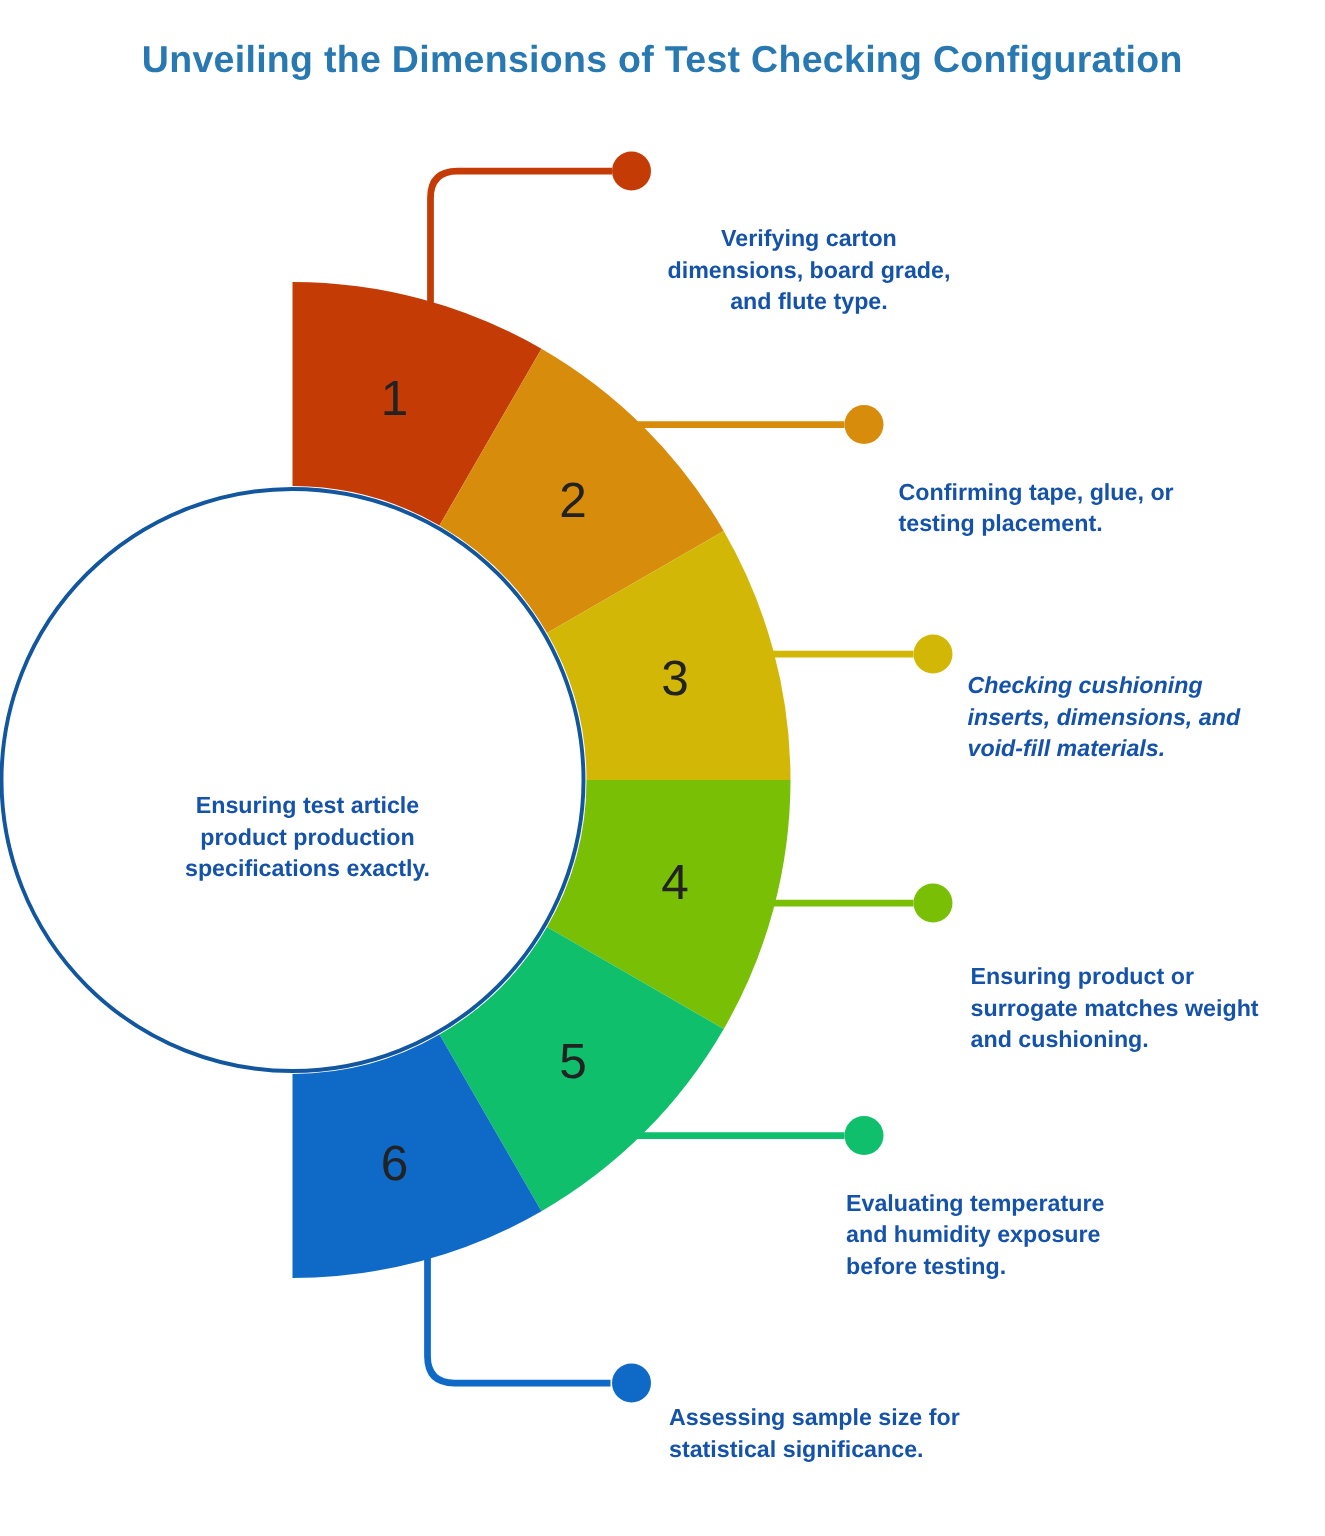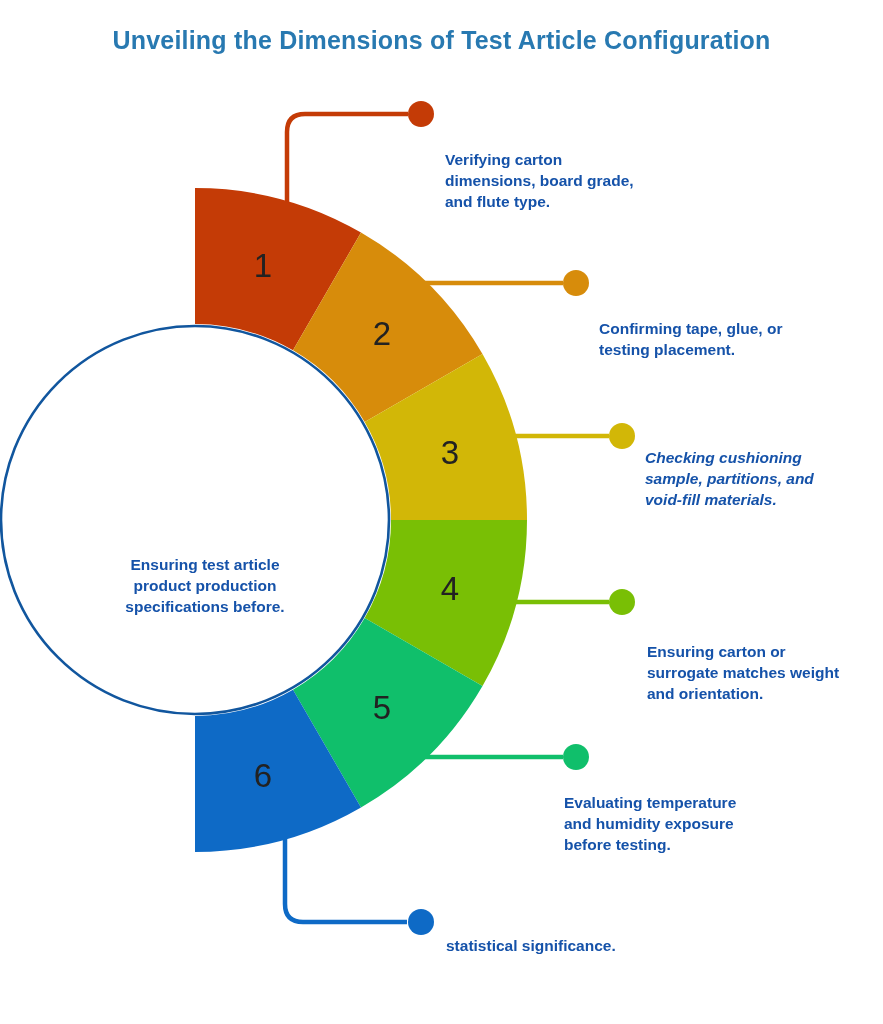--- a/index.html
+++ b/index.html
@@ -43,29 +43,28 @@
   }
   .center-text{
     position:absolute;
     left:75px;top:527px;
     width:260px;
     text-align:center;
     font-size:15.5px;
     font-weight:bold;
     line-height:21px;
     color:#1552a9;
-    margin-top:27px;
   }
 </style>
 </head>
 <body>
 
 <div class="canvas">
 
-  <h1 class="page-title">Unveiling the Dimensions of Test Article Configuration</h1>
+  <h1 class="page-title">Unveiling the Dimensions of Test Checking Configuration</h1>
 
   <svg class="chart" width="883" height="1024" viewBox="0 0 883 1024">
 
     <circle class="center-ring" cx="195" cy="520" r="194"></circle>
 
     <g>
       <path class="connector" d="M287,205 L287,132 Q287,114 305,114 L408,114" stroke="#c43b06"></path>
       <circle cx="421" cy="114" r="13" fill="#c43b06"></circle>
     </g>
     <g>
@@ -100,49 +99,50 @@
     <text class="seg-num" x="382" y="333" text-anchor="middle" dominant-baseline="central">2</text>
     <text class="seg-num" x="450" y="452" text-anchor="middle" dominant-baseline="central">3</text>
     <text class="seg-num" x="450" y="588" text-anchor="middle" dominant-baseline="central">4</text>
     <text class="seg-num" x="382" y="707" text-anchor="middle" dominant-baseline="central">5</text>
     <text class="seg-num" x="263" y="775" text-anchor="middle" dominant-baseline="central">6</text>
   </svg>
 
   <div class="center-text">
     <div>Ensuring test article</div>
     <div>product production</div>
-    <div>specifications before.</div>
+    <div>specifications exactly.</div>
   </div>
 
-  <div class="callout" style="left:445px;top:149px;">
+  <div class="callout" style="left:445px;top:149px;text-align:center;">
     <div>Verifying carton</div>
     <div>dimensions, board grade,</div>
     <div>and flute type.</div>
   </div>
 
   <div class="callout" style="left:599px;top:318px;">
     <div>Confirming tape, glue, or</div>
     <div>testing placement.</div>
   </div>
 
   <div class="callout" style="left:645px;top:447px;font-style:italic;">
     <div>Checking cushioning</div>
-    <div>sample, partitions, and</div>
+    <div>inserts, dimensions, and</div>
     <div>void-fill materials.</div>
   </div>
 
   <div class="callout" style="left:647px;top:641px;">
-    <div>Ensuring carton or</div>
+    <div>Ensuring product or</div>
     <div>surrogate matches weight</div>
-    <div>and orientation.</div>
+    <div>and cushioning.</div>
   </div>
 
   <div class="callout" style="left:564px;top:792px;">
     <div>Evaluating temperature</div>
     <div>and humidity exposure</div>
     <div>before testing.</div>
   </div>
 
   <div class="callout" style="left:446px;top:935px;">
+    <div>Assessing sample size for</div>
     <div>statistical significance.</div>
   </div>
 
 </div>
 
 </body></html>

